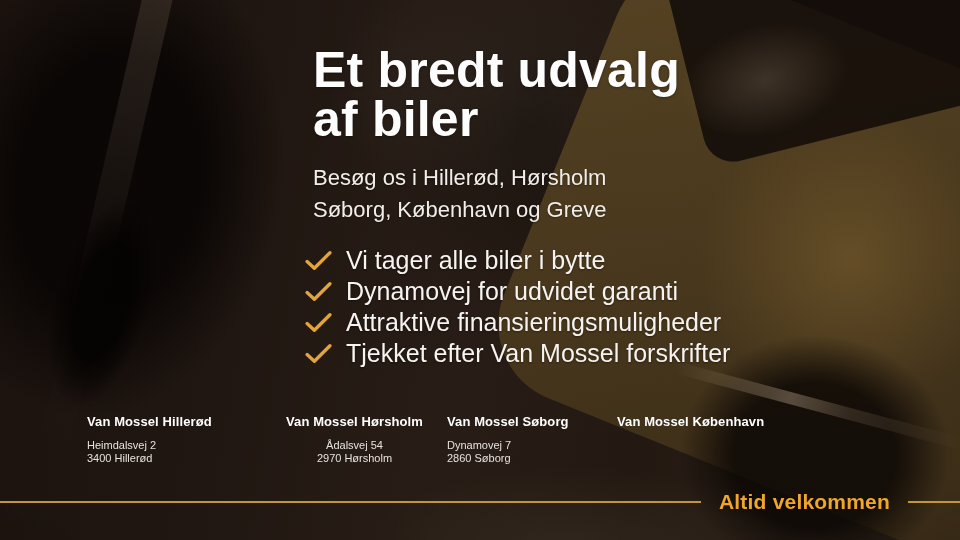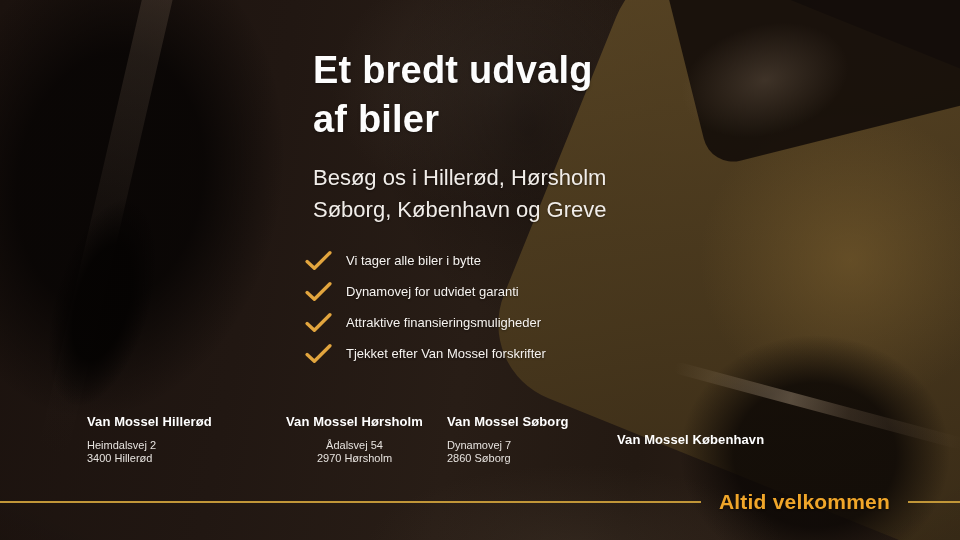--- a/index.html
+++ b/index.html
@@ -40,54 +40,54 @@
   .b-chrome     { right:-10px; top:400px; width:300px; height:12px; border-radius:6px; transform:rotate(15deg);
                   background: linear-gradient(90deg, rgba(0,0,0,0), rgba(170,150,125,.45) 40%, rgba(120,100,80,.3) 60%, rgba(0,0,0,0)); }
   .b-floor      { left:38%; top:465px; width:420px; height:170px; border-radius:50%;
                   background: radial-gradient(closest-side, rgba(90,75,60,.25), rgba(90,75,60,0)); }
   .b-vignette   { inset:0;
                   background: radial-gradient(120% 120% at 50% 45%, rgba(0,0,0,0) 55%, rgba(0,0,0,.38) 100%); }
 
   
   .headline {
     position: absolute; left: 313px; top: 46px;
-    font-size: 38px; line-height: 49px; font-weight: 700;
+    font-size: 50px; line-height: 49px; font-weight: 700;
     color: #FDFDFD; white-space: pre-line; letter-spacing: .2px;
     text-shadow: 0 1px 3px rgba(0,0,0,.35);
   }
   .subtitle {
     position: absolute; left: 313px; top: 162px;
     font-size: 22px; line-height: 32px; font-weight: 400;
     color: #F1EDE9; white-space: pre-line;
     text-shadow: 0 1px 2px rgba(0,0,0,.35);
   }
   .checklist {
     position: absolute; left: 305px; top: 245px;
     list-style: none;
   }
   .checklist li {
     display: flex; align-items: center; gap: 14px;
     height: 31px;
   }
   .check { width: 27px; height: 21px; display: inline-flex; color: var(--gold, #E2A53E); flex: 0 0 auto; }
   .check svg { width: 100%; height: 100%; }
   .check-label {
-    font-size: 13px; color: #F6F3F0;
+    font-size: 25px; color: #F6F3F0;
     text-shadow: 0 1px 2px rgba(0,0,0,.4);
   }
 
   .locations {
     position: absolute; left: 87px; top: 414px;
     display: flex;
   }
   .loc { flex: 0 0 auto; }
   .loc:nth-child(1) { width: 175px; }
   .loc:nth-child(2) { width: 185px; text-align: center; }
   .loc:nth-child(3) { width: 170px; }
-  .loc:nth-child(4) { width: 190px; margin-top: 18px; }
+  .loc:nth-child(4) { width: 190px; }
   .loc:nth-child(5) { width: 146px; }
   .loc-name {
     font-size: 13px; font-weight: 700; color: #FFFFFF;
     margin-bottom: 10px; letter-spacing: .1px;
   }
   .loc-addr {
     font-size: 11px; line-height: 13px; color: #E6E2DE; white-space: pre-line;
   }
 
   .footer {

